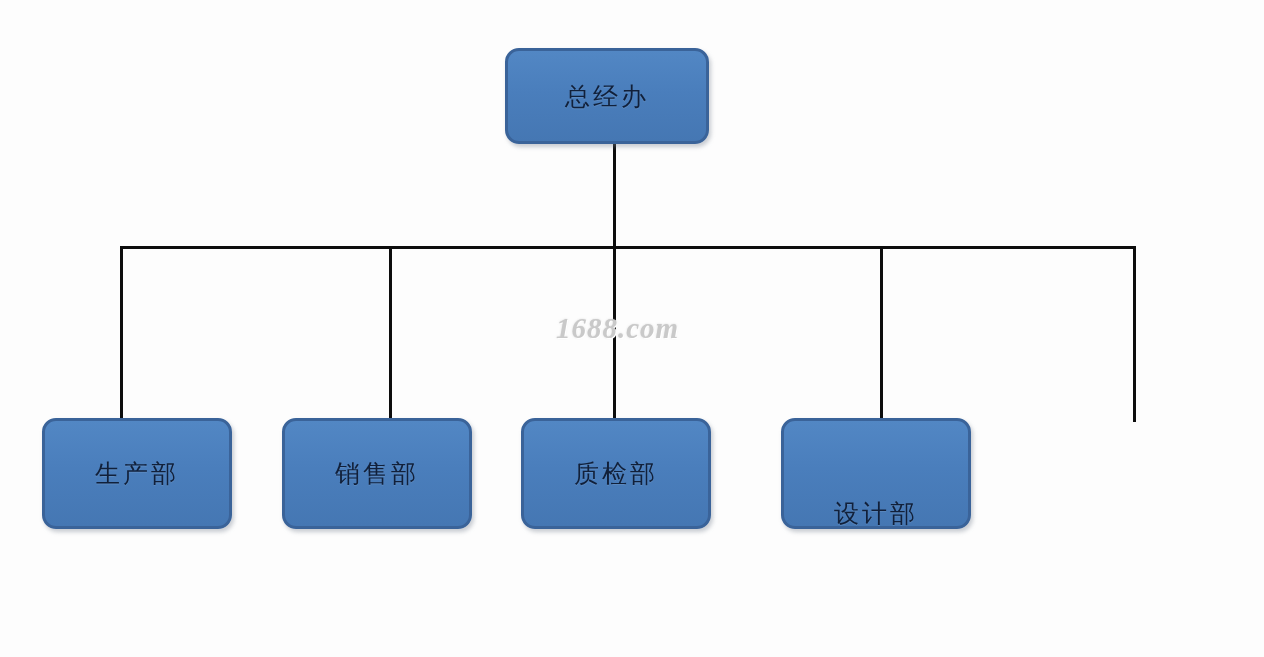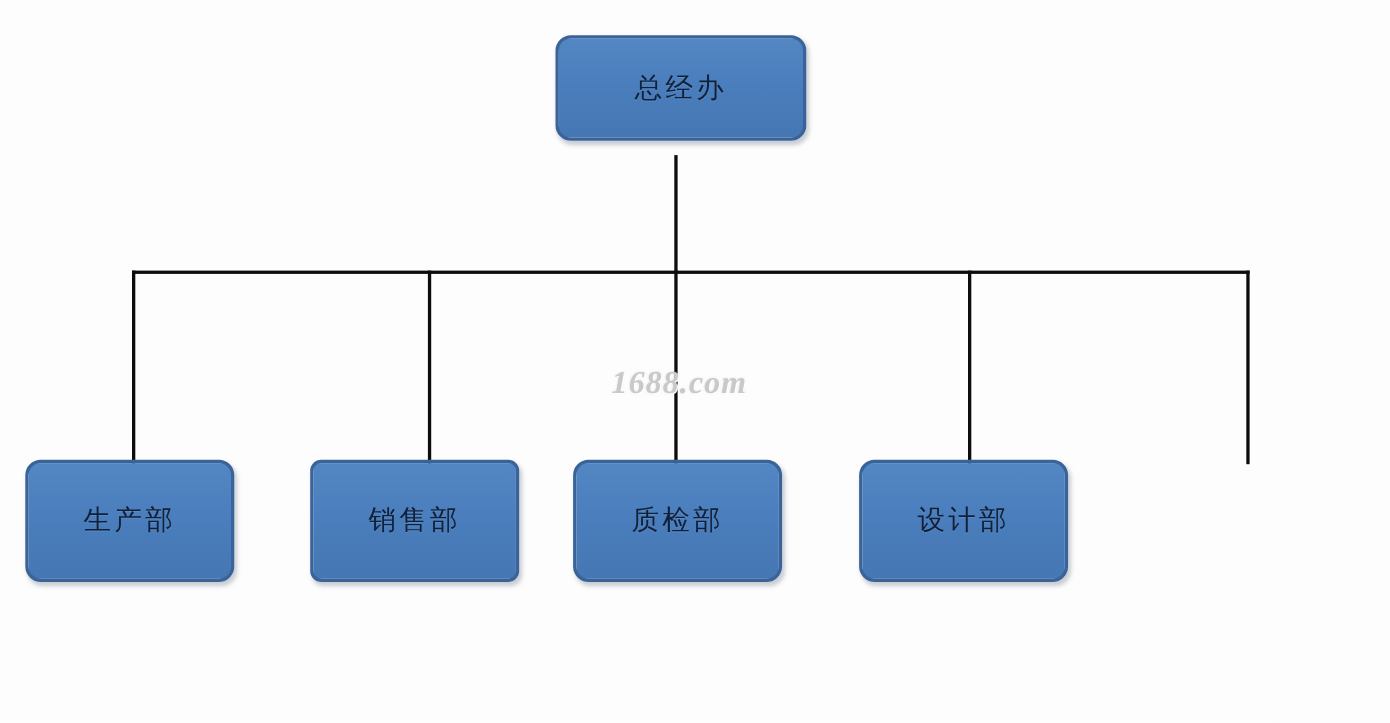--- a/index.html
+++ b/index.html
@@ -44,35 +44,35 @@
     font-size: 25px;
     letter-spacing: 3px;
     line-height: 1;
     white-space: nowrap;
     text-shadow: 0 1px 0 rgba(255,255,255,0.10);
   }
 
   
   #root-box {
     left: 505px;
-    top: 32px;
-    width: 228px;
+    top: 48px;
+    width: 204px;
     height: 96px;
   }
 
   
   .leaf-box {
     top: 418px;
     width: 190px;
     height: 111px;
   }
-  #leaf-0 { left: 23px; justify-content: center; }
-  #leaf-1 { left: 282px; border-radius: 10px; }
+  #leaf-0 { left: 42px; justify-content: center; }
+  #leaf-1 { left: 282px; }
   #leaf-2 { left: 521px; text-align: center; }
-  #leaf-3 { left: 781px; }
+  #leaf-3 { left: 781px; align-items: flex-end; }
   #leaf-4 { left: 1041px; }
 
   
   #trunk-v     { left: 613px; top: 141px;  width: 3px; height: 108px; }
   #bus-h       { left: 120px; top: 246px;  width: 1016px; height: 3px; }
   .drop        { top: 246px; width: 3px; height: 176px; }
   #drop-0      { left: 120px; }
   #drop-1      { left: 389px; }
   #drop-2      { left: 613px; }
   #drop-3      { left: 880px; }
@@ -86,21 +86,20 @@
     font-family: "Liberation Serif", "DejaVu Serif", serif;
     font-style: italic;
     font-weight: bold;
     font-size: 29px;
     letter-spacing: 1px;
     color: #c9c9c9;
     text-shadow: 1px 1px 0 #ffffff, 0 0 2px rgba(180,180,180,0.5);
     user-select: none;
     z-index: 3;
     white-space: nowrap;
-    margin-top: 20px;
   }
 </style>
 </head>
 <body>
 
 <div id="canvas">
 
   <div class="line line-v" id="trunk-v"></div>
 
   <div class="line line-h" id="bus-h"></div>

